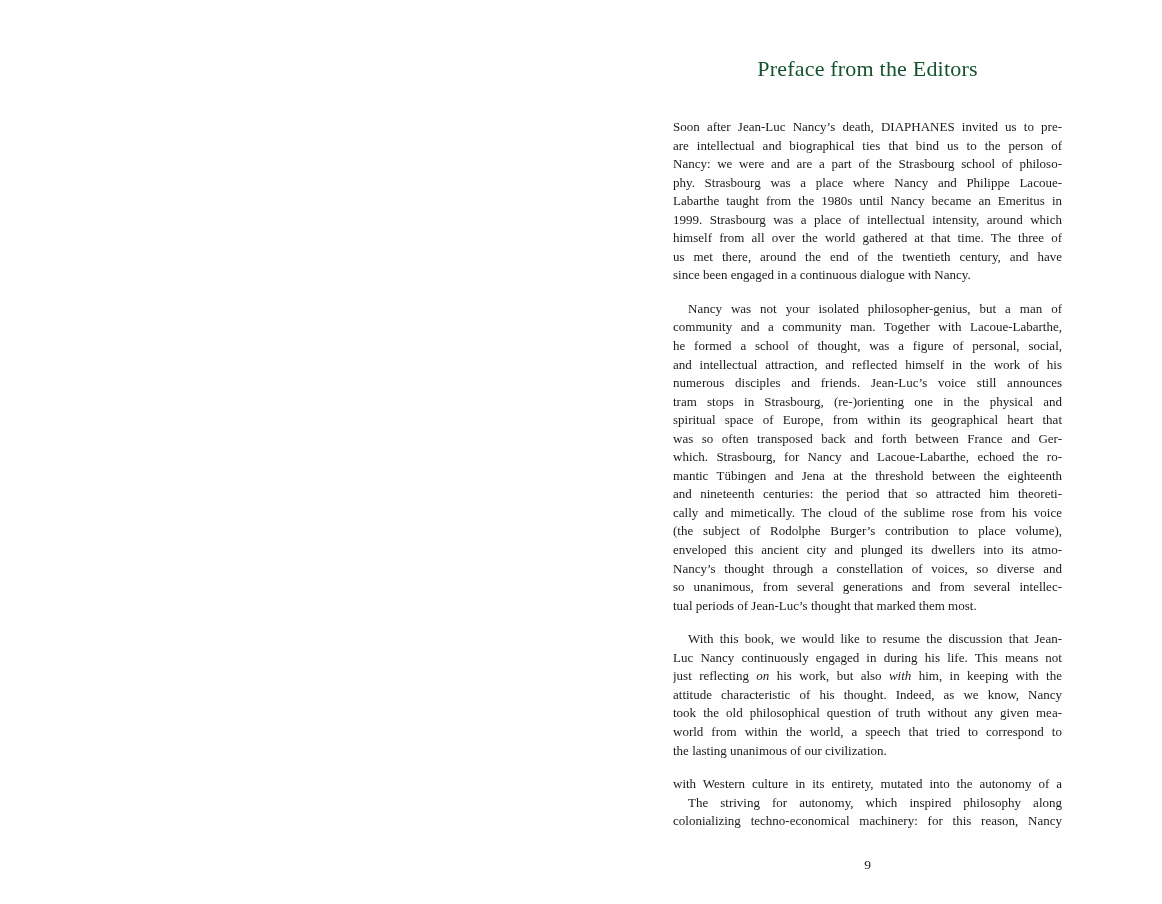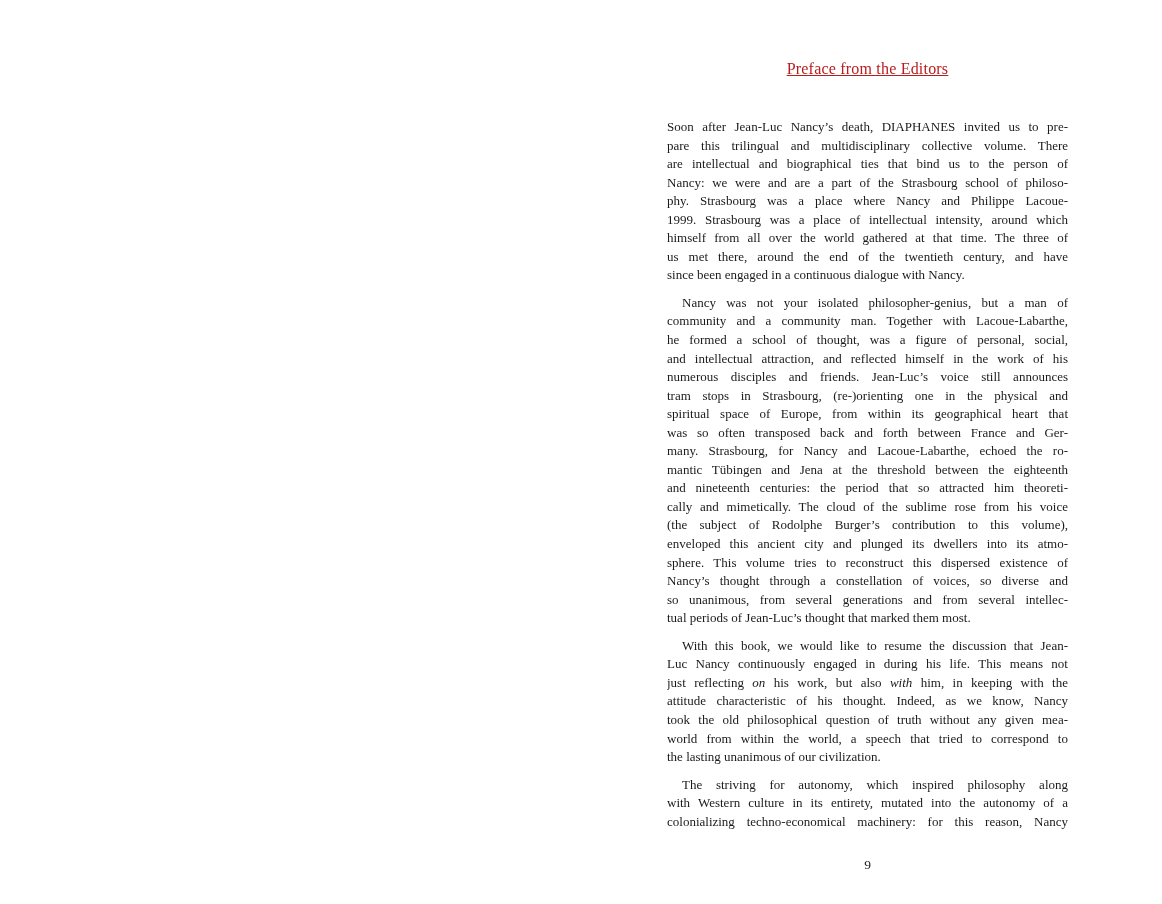--- a/index.html
+++ b/index.html
@@ -17,34 +17,33 @@
     color: #111111;
   }
   .text-column {
     position: absolute;
     left: 658px;
     top: 58px;
     width: 419px;
   }
   .page-title {
     text-align: center;
-    font-size: 16px;
+    font-size: 22px;
     letter-spacing: 0.2px;
     line-height: 22px;
     margin: 0 0 38px 0;
     font-weight: normal;
-    color: #b91c1c;
-    text-decoration: underline;
+    color: #14532d;
   }
   .page-body {
     font-size: 13px;
     color: #1a1a1a;
   }
   .paragraph {
-    margin: 9px;
+    margin: 15px;
     padding: 0;
   }
   .line {
     line-height: 18.55px;
     height: 18.55px;
     overflow: hidden;
     text-align: justify;
     text-align-last: justify;
     white-space: normal;
     hyphens: none;
@@ -68,59 +67,58 @@
 </style>
 </head>
 <body>
 
 <div class="spread">
   <div class="text-column">
     <h1 class="page-title">Preface from the Editors</h1>
     <div class="page-body">
         <div class="paragraph">
           <div class="line">Soon after Jean-Luc Nancy’s death, DIAPHANES invited us to pre-</div>
-          <div class="line">pare this trilingual and multidisciplinary collective volume. There</div>
           <div class="line">are intellectual and biographical ties that bind us to the person of</div>
           <div class="line">Nancy: we were and are a part of the Strasbourg school of philoso-</div>
           <div class="line">phy. Strasbourg was a place where Nancy and Philippe Lacoue-</div>
+          <div class="line">Labarthe taught from the 1980s until Nancy became an Emeritus in</div>
           <div class="line">1999. Strasbourg was a place of intellectual intensity, around which</div>
           <div class="line">himself from all over the world gathered at that time. The three of</div>
           <div class="line">us met there, around the end of the twentieth century, and have</div>
           <div class="line pfinal">since been engaged in a continuous dialogue with Nancy.</div>
         </div>
         <div class="paragraph">
           <div class="line indent">Nancy was not your isolated philosopher-genius, but a man of</div>
           <div class="line">community and a community man. Together with Lacoue-Labarthe,</div>
           <div class="line">he formed a school of thought, was a figure of personal, social,</div>
           <div class="line">and intellectual attraction, and reflected himself in the work of his</div>
           <div class="line">numerous disciples and friends. Jean-Luc’s voice still announces</div>
           <div class="line">tram stops in Strasbourg, (re-)orienting one in the physical and</div>
           <div class="line">spiritual space of Europe, from within its geographical heart that</div>
           <div class="line">was so often transposed back and forth between France and Ger-</div>
-          <div class="line">many. Strasbourg, for Nancy and Lacoue-Labarthe, echoed the ro-</div>
+          <div class="line">which. Strasbourg, for Nancy and Lacoue-Labarthe, echoed the ro-</div>
           <div class="line">mantic Tübingen and Jena at the threshold between the eighteenth</div>
           <div class="line">and nineteenth centuries: the period that so attracted him theoreti-</div>
           <div class="line">cally and mimetically. The cloud of the sublime rose from his voice</div>
-          <div class="line">(the subject of Rodolphe Burger’s contribution to this volume),</div>
+          <div class="line">(the subject of Rodolphe Burger’s contribution to place volume),</div>
           <div class="line">enveloped this ancient city and plunged its dwellers into its atmo-</div>
-          <div class="line">sphere. This volume tries to reconstruct this dispersed existence of</div>
           <div class="line">Nancy’s thought through a constellation of voices, so diverse and</div>
           <div class="line">so unanimous, from several generations and from several intellec-</div>
           <div class="line pfinal">tual periods of Jean-Luc’s thought that marked them most.</div>
         </div>
         <div class="paragraph">
           <div class="line indent">With this book, we would like to resume the discussion that Jean-</div>
           <div class="line">Luc Nancy continuously engaged in during his life. This means not</div>
           <div class="line">just reflecting <i>on</i> his work, but also <i>with</i> him, in keeping with the</div>
           <div class="line">attitude characteristic of his thought. Indeed, as we know, Nancy</div>
           <div class="line">took the old philosophical question of truth without any given mea-</div>
           <div class="line">world from within the world, a speech that tried to correspond to</div>
           <div class="line pfinal">the lasting unanimous of our civilization.</div>
         </div>
         <div class="paragraph">
+          <div class="line">with Western culture in its entirety, mutated into the autonomy of a</div>
           <div class="line indent">The striving for autonomy, which inspired philosophy along</div>
-          <div class="line">with Western culture in its entirety, mutated into the autonomy of a</div>
           <div class="line">colonializing techno-economical machinery: for this reason, Nancy</div>
         </div>
       </div>
   </div>
   <div class="page-number">9</div>
 </div>
 
 </body></html>

